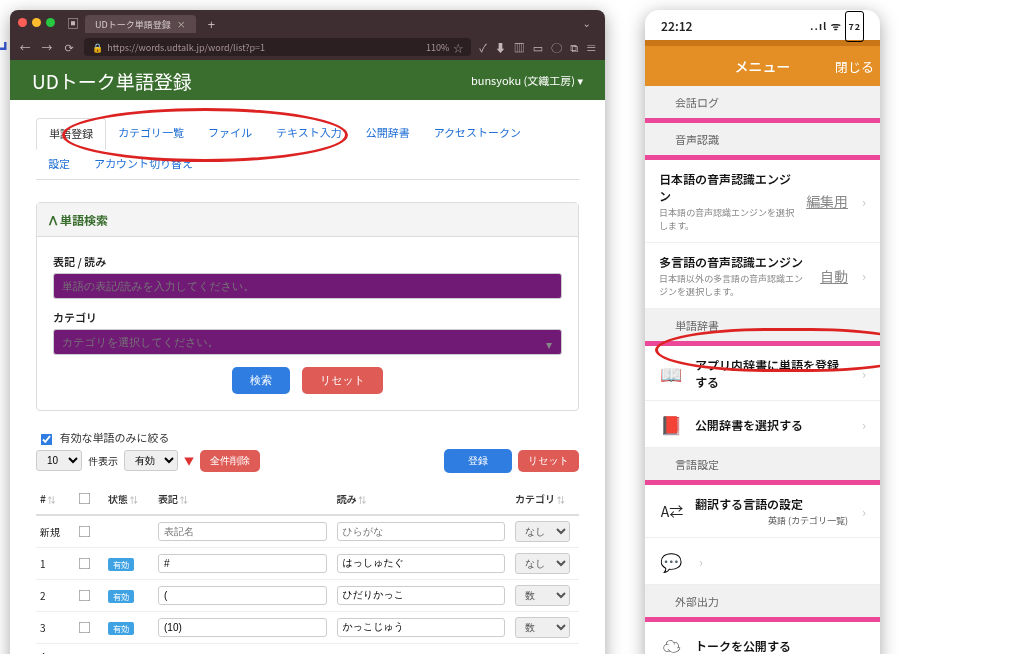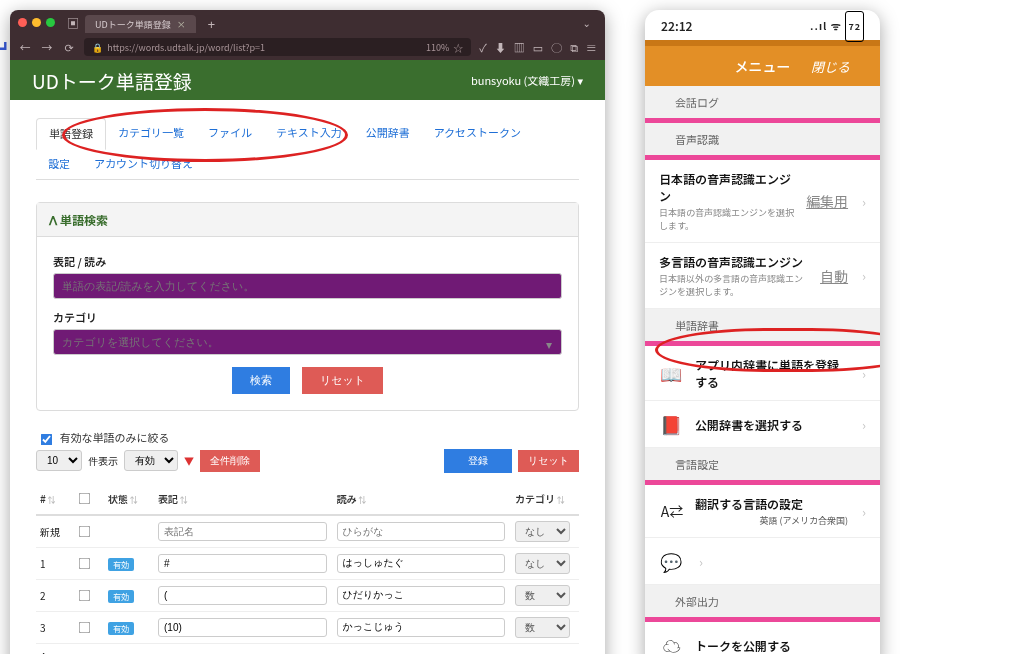--- a/index.html
+++ b/index.html
@@ -121,21 +121,21 @@
     width:100%;
     box-sizing:border-box;
     border:1px solid #ccc;
     border-radius:3px;
     padding:6px 8px;
     font-size:11px;
     color:#999;
     background:#701a75;
   }
   .btnrow{ display:flex; justify-content:center; gap:12px; margin-top:12px;}
-  .btn{ border:none; border-radius:0; padding:6px 18px; font-size:11px; color:#fff; cursor:pointer;}
+  .btn{ border:none; border-radius:5px; padding:6px 18px; font-size:11px; color:#fff; cursor:pointer;}
   .btn-blue{ background:#2f7de1;}
   .btn-red{ background:#de5b56;}
   .btn-sm{ padding:4px 10px; font-size:10px;}
   .chkrow{ margin-top:18px; font-size:11px; color:#333;}
   .chkrow input{ accent-color:#2f7de1; vertical-align:middle; margin-right:4px;}
   .tblctrl{ display:flex; align-items:center; gap:6px; margin-top:0;}
   .tblctrl .sel-sm{ border:1px solid #ccc; border-radius:3px; padding:3px 6px; font-size:10px;}
   .tblctrl .txt{ font-size:10px;}
   .tblctrl .spacer{ flex:1;}
   table.grid{ width:100%; border-collapse:collapse; margin-top:10px; font-size:10px;}
@@ -177,21 +177,21 @@
   .appbar{
     height:40px;
     background:#e38f26;
     color:#fff;
     display:flex;
     align-items:center;
     position:relative;
     font-size:14px;
   }
   .appbar .title{ flex:1; text-align:center; font-weight:500;}
-  .appbar .close{ position:absolute; right:30px; font-size:13px;font-style:italic;}
+  .appbar .close{ position:absolute; right:6px; font-size:13px;}
   .section{ background:#f1f1f1; color:#666; font-size:11px; padding:8px 30px; border-bottom:5px solid #ec4899;}
   .row{
     display:flex;
     align-items:center;
     padding:10px 14px 10px 14px;
     border-bottom:1px solid #eee;
     gap:10px;
     background:#fff;
   }
   .row .icon{ width:26px; font-size:18px; text-align:center;}
@@ -416,21 +416,21 @@
           <div class="ttl">公開辞書を選択する</div>
         </div>
       <div class="chev">›</div>
     </div>
 
     <div class="section">言語設定</div>
     <div class="row">
       <div class="icon" style="font-size:14px;">A⇄</div>
       <div class="main">
         <div class="ttl">翻訳する言語の設定</div>
-        <div class="sub" style="text-align:right;color:#555;">英語 (アメリカ合衆国)</div>
+        <div class="sub" style="text-align:right;color:#555;">英語 (カテゴリ一覧)</div>
       </div>
       <div class="chev">›</div>
     </div>
     <div class="row">
       <div class="icon">💬</div>
       <div class="chev">›</div>
     </div>
 
     <div class="section">外部出力</div>
     <div class="row" style="border-bottom:none;">

